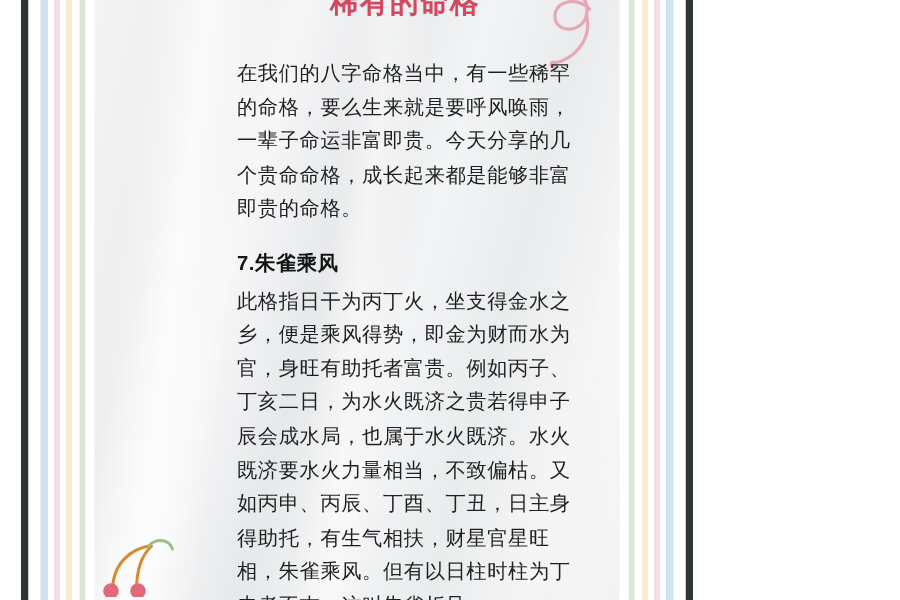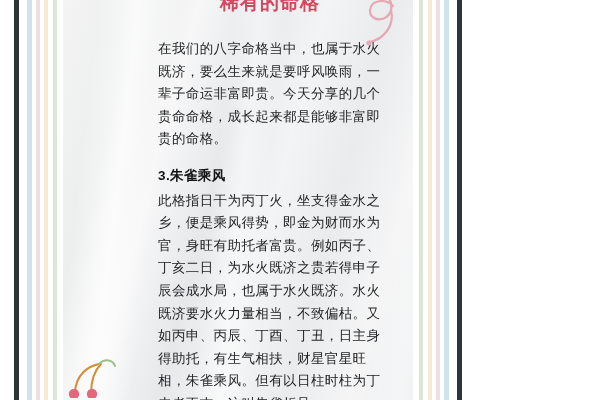--- a/index.html
+++ b/index.html
@@ -177,22 +177,22 @@
       <circle cx="9" cy="40" r="5.2" fill="#e06a7a"></circle>
       <circle cx="27" cy="40" r="5.2" fill="#e06a7a"></circle>
       <path d="M34 10 C 40 4, 48 6, 50 12" fill="none" stroke="#9fbf86" stroke-width="2" stroke-linecap="round"></path>
     </svg>
 
     <div class="content">
 
       <div class="doc-title">稀有的命格</div>
 
       <div class="body-text">
-        <p class="para">在我们的八字命格当中，也属于水火既济，要么生来就是要呼风唤雨，一辈子命运非富即贵。今天分享的几个贵命命格，成长起来都是能够非富即贵的命格。</p>
+        <p class="para">在我们的八字命格当中，有一些稀罕的命格，要么生来就是要呼风唤雨，一辈子命运非富即贵。今天分享的几个贵命命格，成长起来都是能够非富即贵的命格。</p>
 
-        <p class="section-heading">3.朱雀乘风</p>
+        <p class="section-heading">7.朱雀乘风</p>
 
         <p class="para-tight">此格指日干为丙丁火，坐支得金水之乡，便是乘风得势，即金为财而水为官，身旺有助托者富贵。例如丙子、丁亥二日，为水火既济之贵若得申子辰会成水局，也属于水火既济。水火既济要水火力量相当，不致偏枯。又如丙申、丙辰、丁酉、丁丑，日主身得助托，有生气相扶，财星官星旺相，朱雀乘风。但有以日柱时柱为丁未者不吉，这叫朱雀折足。</p>
       </div>
 
     </div>
   </div>
 </div>
 
 </body></html>

